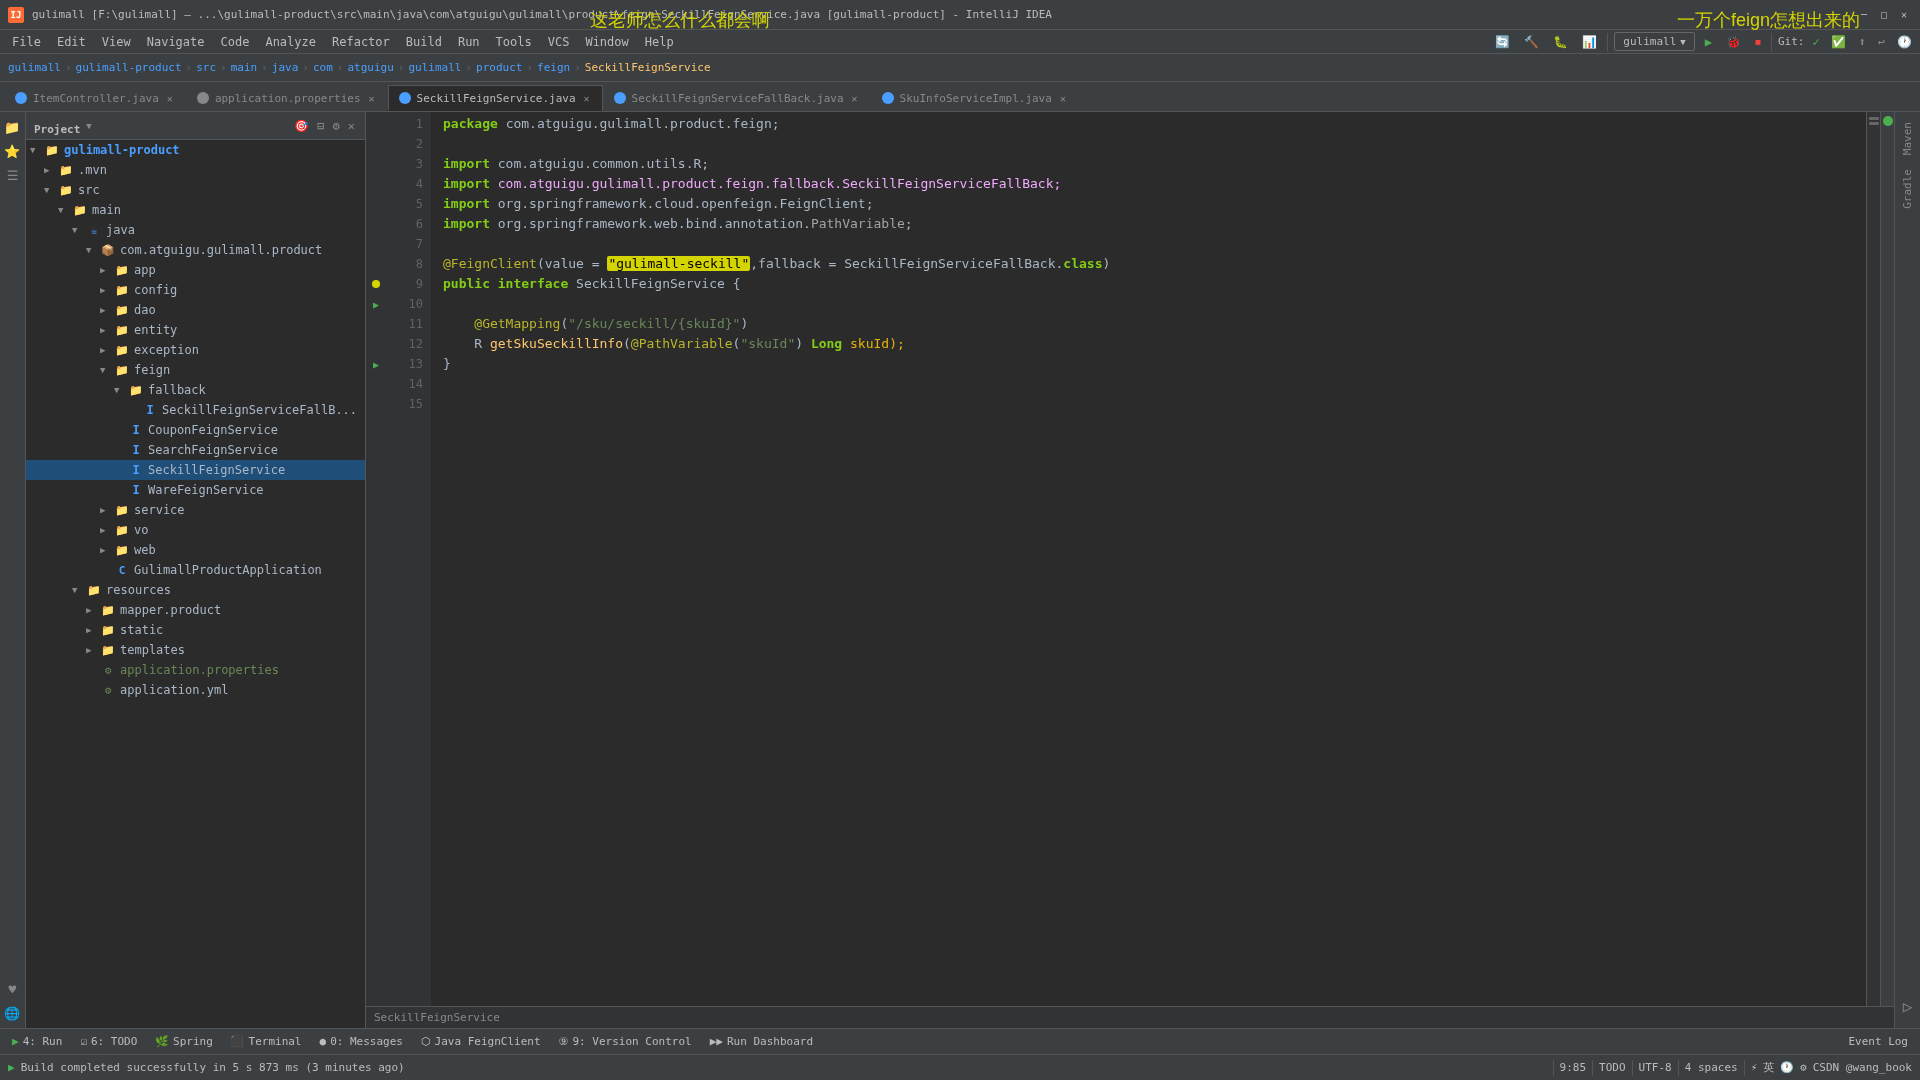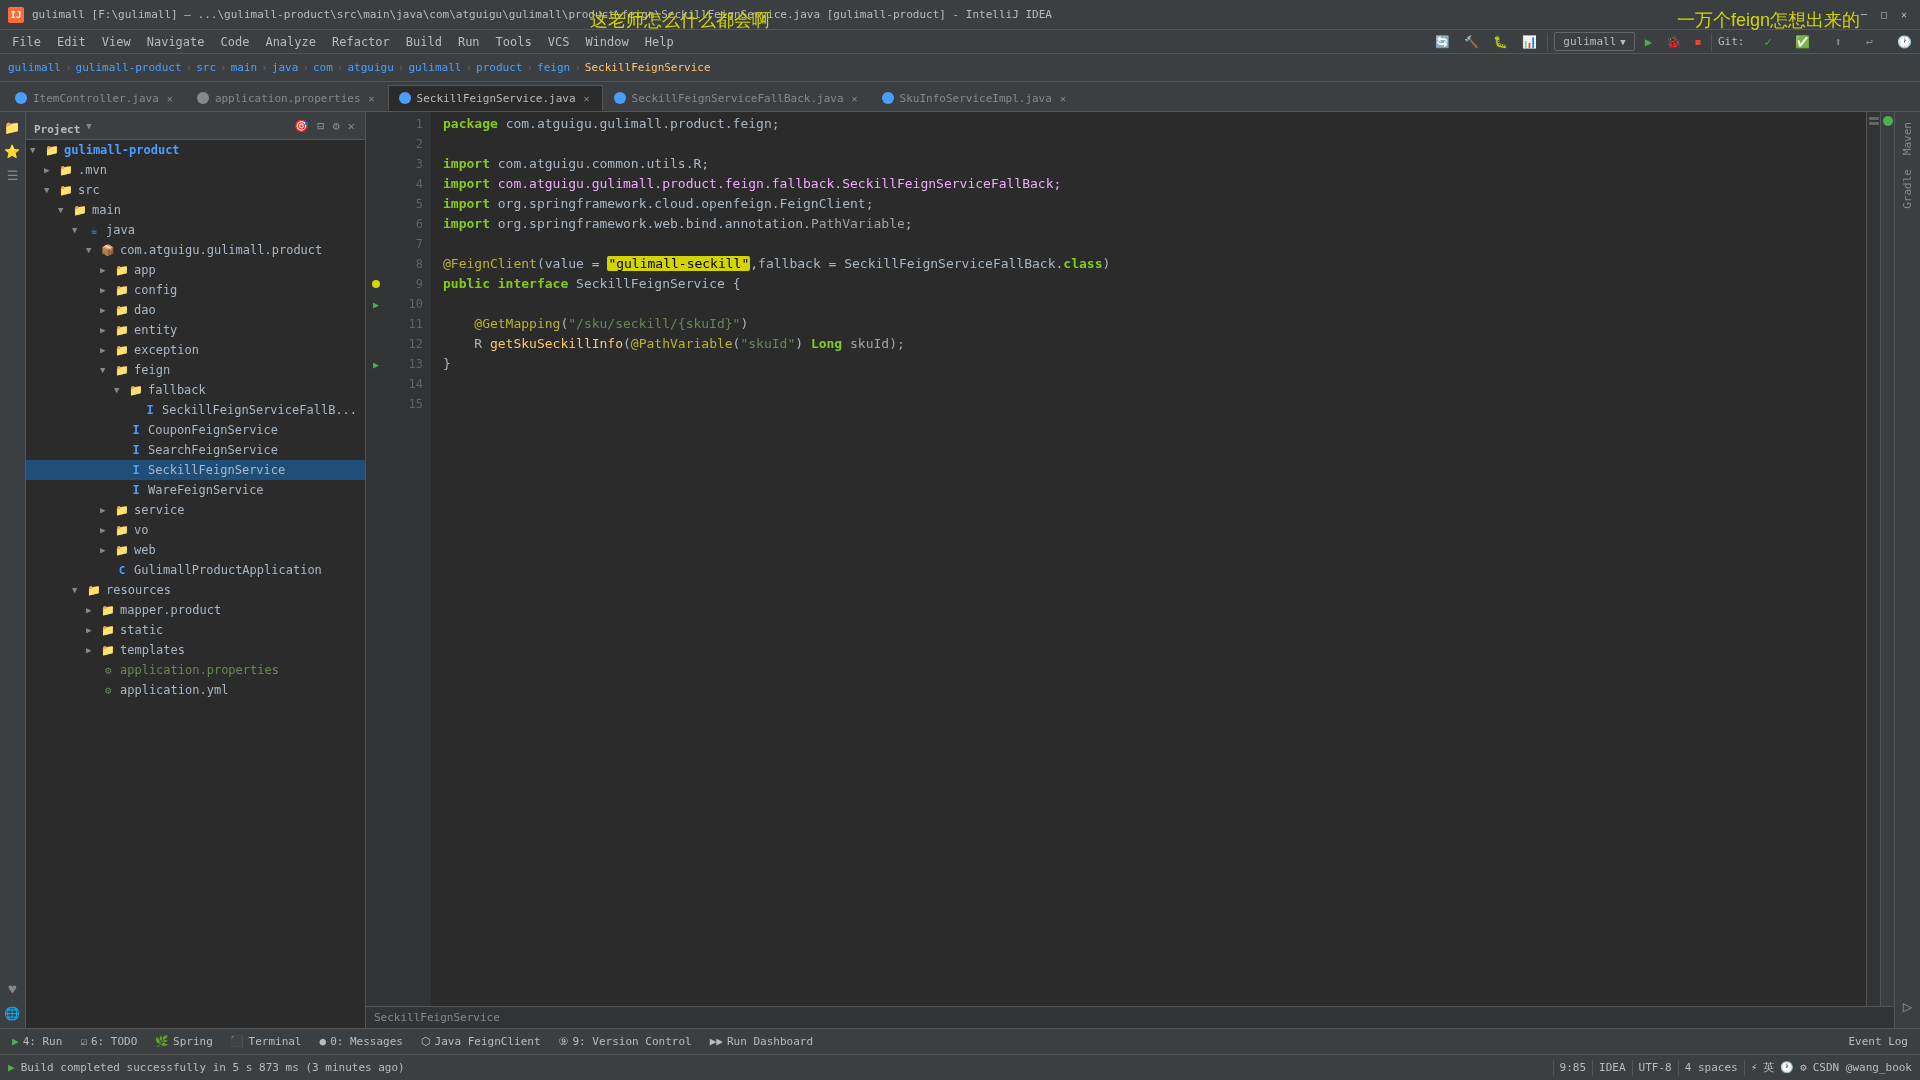--- a/index.html
+++ b/index.html
@@ -85,21 +85,21 @@
     
     #gutter { width: 20px; background: #313335; flex-shrink: 0; display: flex; flex-direction: column; padding-top: 2px; }
     .gutter-line { height: 20px; display: flex; align-items: center; justify-content: center; font-size: 9px; color: #4a9eff; }
     .toolbar-btn { padding: 2px 4px; cursor: pointer; color: #888; font-size: 12px; display: flex; align-items: center; }
 
     .breadcrumb-item { color: #4a9eff; cursor: pointer; font-size: 11px; }
     .breadcrumb-sep { color: #666; font-size: 11px; }
 
     .run-config { background: #3c3f41; border: 1px solid #666; padding: 2px 8px; font-size: 11px; color: #bbbbbb; border-radius: 2px; display: flex; align-items: center; gap: 4px; cursor: pointer; }
 
-    .git-section { display: flex; align-items: center; gap: 16px; color: #bbbbbb; font-size: 11px; }
+    .git-section { display: flex; align-items: center; gap: 4px; color: #bbbbbb; font-size: 11px; }
 
     #watermark-top { position: absolute; top: 5px; left: 50%; transform: translateX(-50%); color: #d4d400; font-size: 16px; font-family: sans-serif; pointer-events: none; white-space: nowrap; }
     #watermark-right { position: absolute; top: 5px; right: 40px; color: #d4d400; font-size: 16px; font-family: sans-serif; pointer-events: none; white-space: nowrap; }
 
     .editor-wrapper { display: flex; flex: 1; overflow: hidden; }
   </style>
 </head>
 <body>
 
 <div id="app" style="position:relative; width:1920px; height:1080px; overflow:hidden;">
@@ -466,21 +466,21 @@
           <div class="code-line">&nbsp;</div>
 
           <div class="code-line"><span class="anno">@FeignClient</span><span style="color:#a9b7c6;">(</span><span style="color:#a9b7c6;">value = </span><span style="background:#d4d400;color:#000;border-radius:2px;padding:0 1px;">"gulimall-seckill"</span><span style="color:#a9b7c6;">,fallback = </span><span style="color:#a9b7c6;">SeckillFeignServiceFallBack</span><span style="color:#a9b7c6;">.</span><span class="kw">class</span><span style="color:#a9b7c6;">)</span></div>
 
           <div class="code-line"><span class="kw">public</span> <span class="kw">interface</span> <span style="color:#a9b7c6;">SeckillFeignService </span><span style="color:#a9b7c6;">{</span></div>
 
           <div class="code-line">&nbsp;</div>
 
           <div class="code-line"><span style="color:#a9b7c6;">    </span><span class="anno">@GetMapping</span><span style="color:#a9b7c6;">(</span><span class="str">"/sku/seckill/{skuId}"</span><span style="color:#a9b7c6;">)</span></div>
 
-          <div class="code-line"><span style="color:#a9b7c6;">    R </span><span style="color:#ffc66d;">getSkuSeckillInfo</span><span style="color:#a9b7c6;">(</span><span class="anno">@PathVariable</span><span style="color:#a9b7c6;">(</span><span class="str">"skuId"</span><span style="color:#a9b7c6;">) </span><span class="kw">Long</span><span style="color:#a3a3a3;text-align:center;"> skuId);</span></div>
+          <div class="code-line"><span style="color:#a9b7c6;">    R </span><span style="color:#ffc66d;">getSkuSeckillInfo</span><span style="color:#a9b7c6;">(</span><span class="anno">@PathVariable</span><span style="color:#a9b7c6;">(</span><span class="str">"skuId"</span><span style="color:#a9b7c6;">) </span><span class="kw">Long</span><span style="color:#eab308;text-align:center;"> skuId);</span></div>
 
           <div class="code-line"><span style="color:#a9b7c6;">}</span></div>
 
           <div class="code-line">&nbsp;</div>
         </div>
 
         <div id="right-scroll" style="width:14px;background:#313335;border-left:1px solid #555;display:flex;flex-direction:column;align-items:center;padding-top:4px;">
           <div class="scroll-marker"></div>
           <div class="scroll-marker"></div>
         </div>
@@ -543,21 +543,21 @@
       <span>Event Log</span>
     </div>
   </div>
 
   <div id="status-bar" style="background:#3c3f41;height:26px;display:flex;align-items:center;padding:0 8px;font-size:11px;color:#bbbbbb;border-top:1px solid #555;gap:6px;">
     <span style="color:#4CAF50;">▶</span>
     <span style="flex:1;">Build completed successfully in 5 s 873 ms (3 minutes ago)</span>
     <div style="width:1px;height:16px;background:#555;"></div>
     <span>9:85</span>
     <div style="width:1px;height:16px;background:#555;"></div>
-    <span>IDEA</span>
+    <span>TODO</span>
     <div style="width:1px;height:16px;background:#555;"></div>
     <span>UTF-8</span>
     <div style="width:1px;height:16px;background:#555;"></div>
     <span>4 spaces</span>
     <div style="width:1px;height:16px;background:#555;"></div>
     <span>⚡</span>
     <span>英</span>
     <span>🕐</span>
     <span>⚙</span>
     <span>CSDN @wang_book</span>

